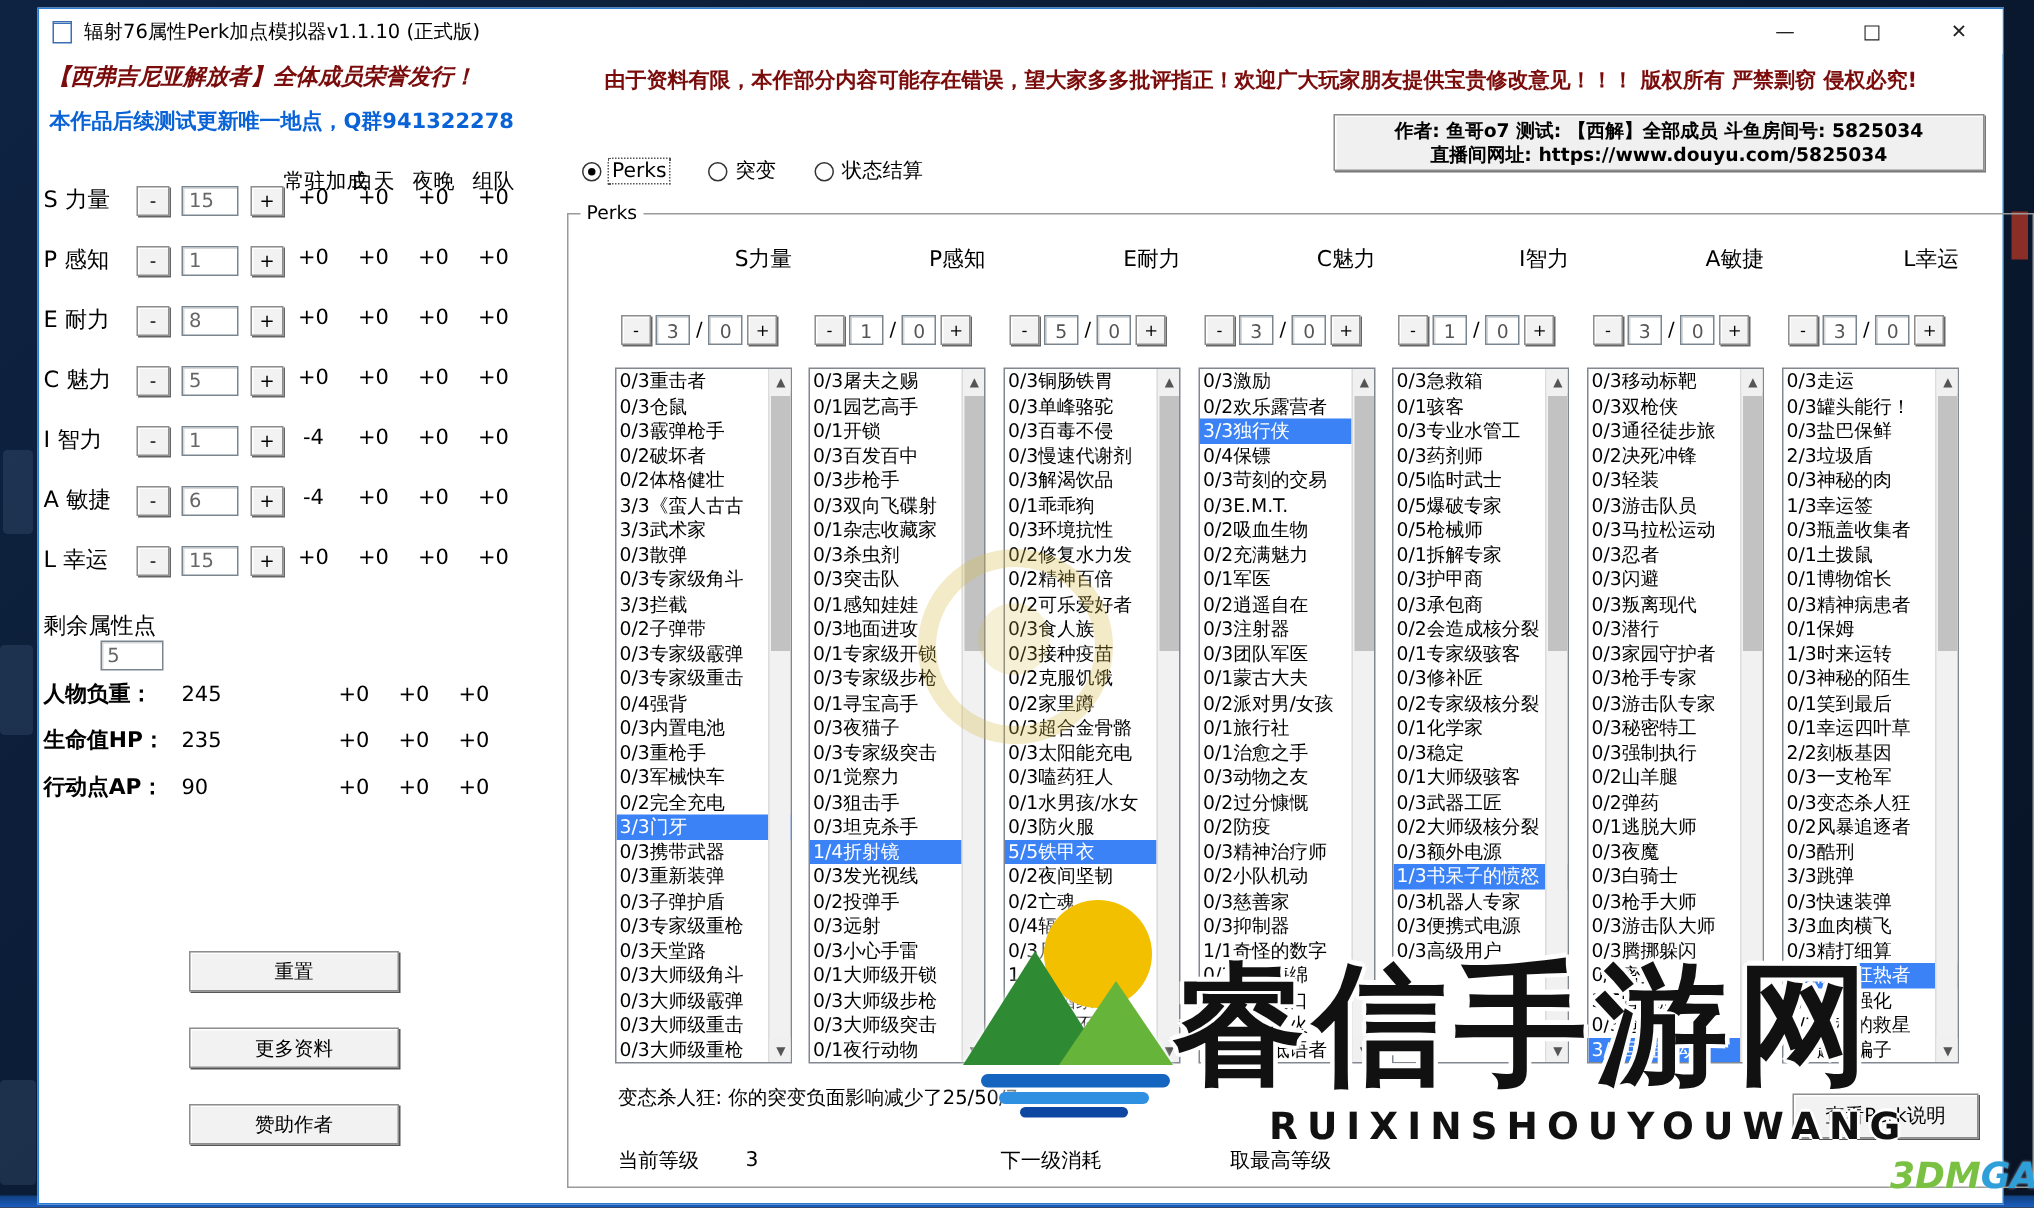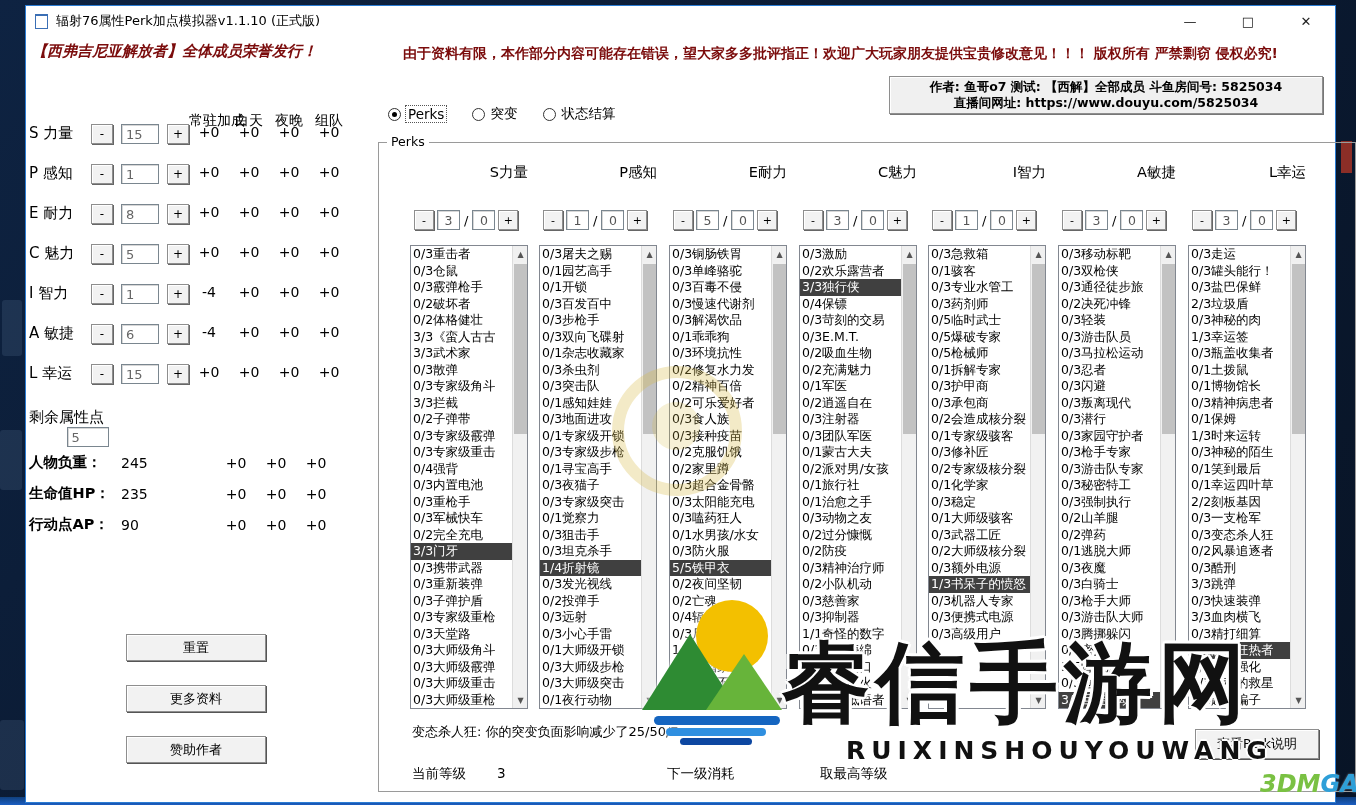--- a/index.html
+++ b/index.html
@@ -60,21 +60,21 @@
   .pcol{position:absolute;top:0;width:118px;height:650px;}
   .pcol-h{position:absolute;left:0;top:20px;width:118px;text-align:right;font-size:14.5px;color:#000;}
   .pcol-sp{position:absolute;left:4px;top:66px;display:flex;align-items:center;height:22px;}
   .sbtn{width:20px;height:20px;background:#f2f2f2;border:1px solid #8e8e8e;box-shadow:inset 1px 1px 0 #fff,1px 1px 0 #666;
     font-size:11px;color:#000;display:flex;align-items:center;justify-content:center;padding:0;}
   .sval{width:23px;height:20px;margin:0 3px;background:#fff;border:1px solid #7a868f;box-shadow:inset 1px 1px 0 #d7d7d7;
     font-size:12.5px;color:#555;display:flex;align-items:center;justify-content:center;}
   .slash{font-size:13px;color:#000;margin:0 1px;}
   .listbox{position:absolute;left:0;top:102px;width:118px;height:464px;background:#fff;border:1px solid #828790;overflow:hidden;}
   .perk-item{height:16.5px;line-height:16.5px;font-size:12.5px;color:#000;padding-left:2px;white-space:nowrap;overflow:hidden;}
-  .perk-item.sel{background:#404040;color:#fff;}
+  .perk-item.sel{background:#3b82f6;color:#fff;}
   .vscroll{position:absolute;right:0;top:0;width:15px;height:462px;background:#f1f1f1;border-left:1px solid #dcdcdc;}
   .sb-btn{position:absolute;left:0;width:15px;height:16px;background:#f0f0f0;color:#555;font-size:8px;
     display:flex;align-items:center;justify-content:center;}
   .sb-btn.down{bottom:0;}
   .sb-thumb{position:absolute;left:1px;top:18px;width:13px;height:170px;background:#c2c2c2;}
   .status-line{position:absolute;left:33px;top:580px;font-size:13px;color:#000;white-space:nowrap;}
   .gfooter span{position:absolute;font-size:13.5px;color:#000;white-space:nowrap;}
   .perkinfo{position:absolute;left:816px;top:586px;width:124px;height:30px;}
 
   .wm{pointer-events:none;}
@@ -111,20 +111,21 @@
       <span class="title-text">辐射76属性Perk加点模拟器v1.1.10  (正式版)</span>
       <div class="win-controls">
         <span class="win-ctl">—</span>
         <span class="win-ctl">□</span>
         <span class="win-ctl">✕</span>
       </div>
     </div>
 
     <div class="banner-left">【西弗吉尼亚解放者】全体成员荣誉发行！</div>
     <div class="banner-right">由于资料有限，本作部分内容可能存在错误，望大家多多批评指正！欢迎广大玩家朋友提供宝贵修改意见！！！ 版权所有 严禁剽窃 侵权必究!</div>
+    <div class="qq-link">本作品后续测试更新唯一地点，Q群941322278</div>
     <div class="author-box">
       <div class="author-line">作者: 鱼哥o7 测试: 【西解】全部成员 斗鱼房间号: 5825034</div>
       <div class="author-line u">直播间网址: https://www.douyu.com/5825034</div>
     </div>
 
     <div class="stats-header" id="stats-header">
         <div class="cell">常驻加成</div>
         <div class="cell">白天</div>
         <div class="cell">夜晚</div>
         <div class="cell">组队</div>

